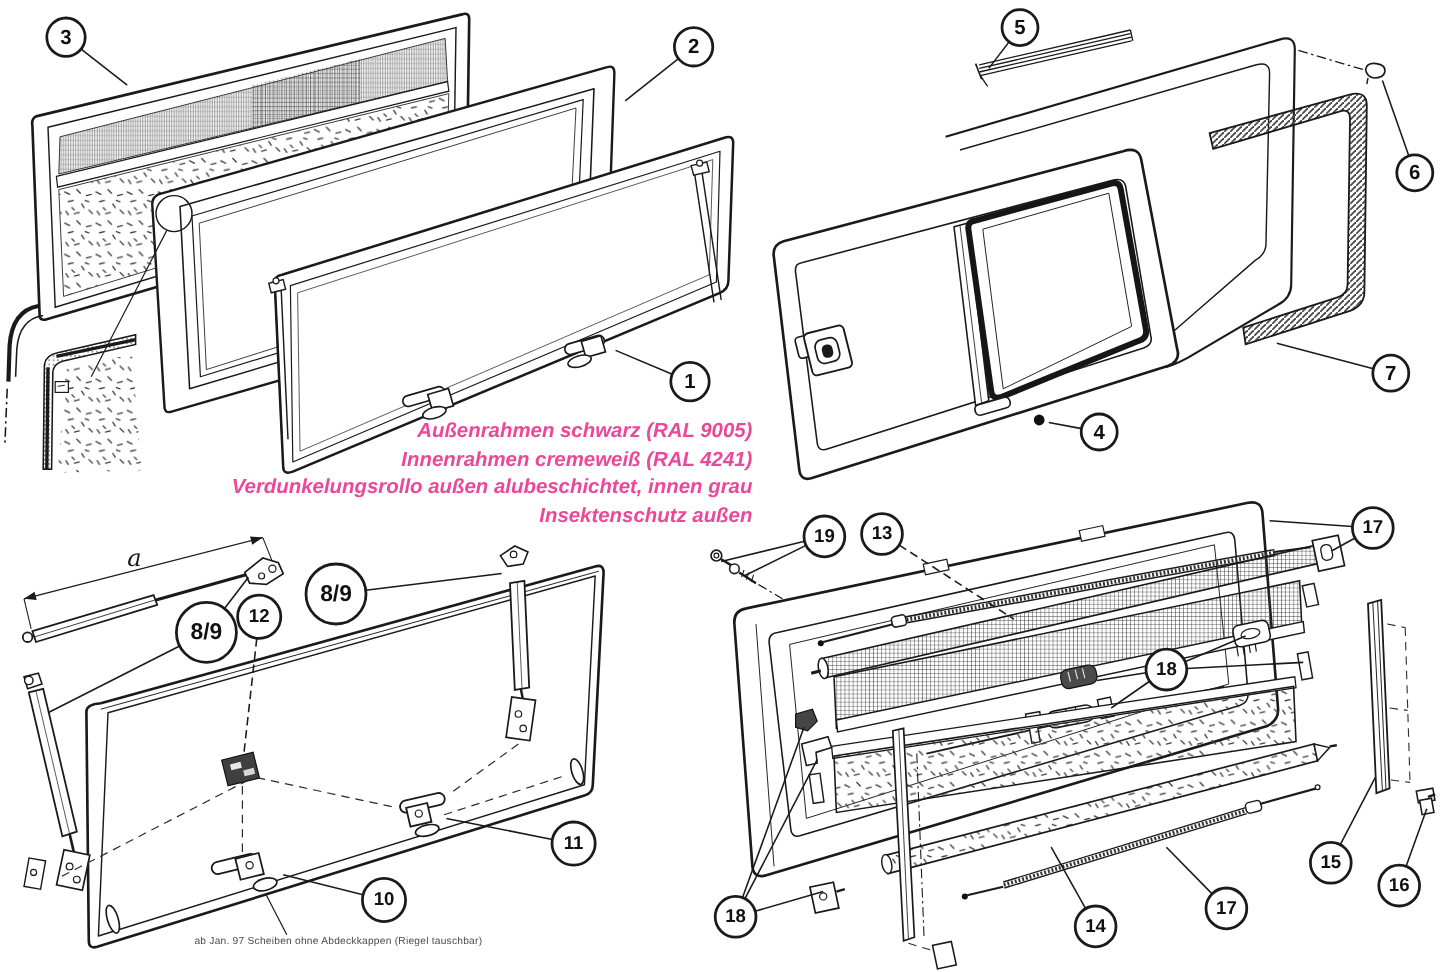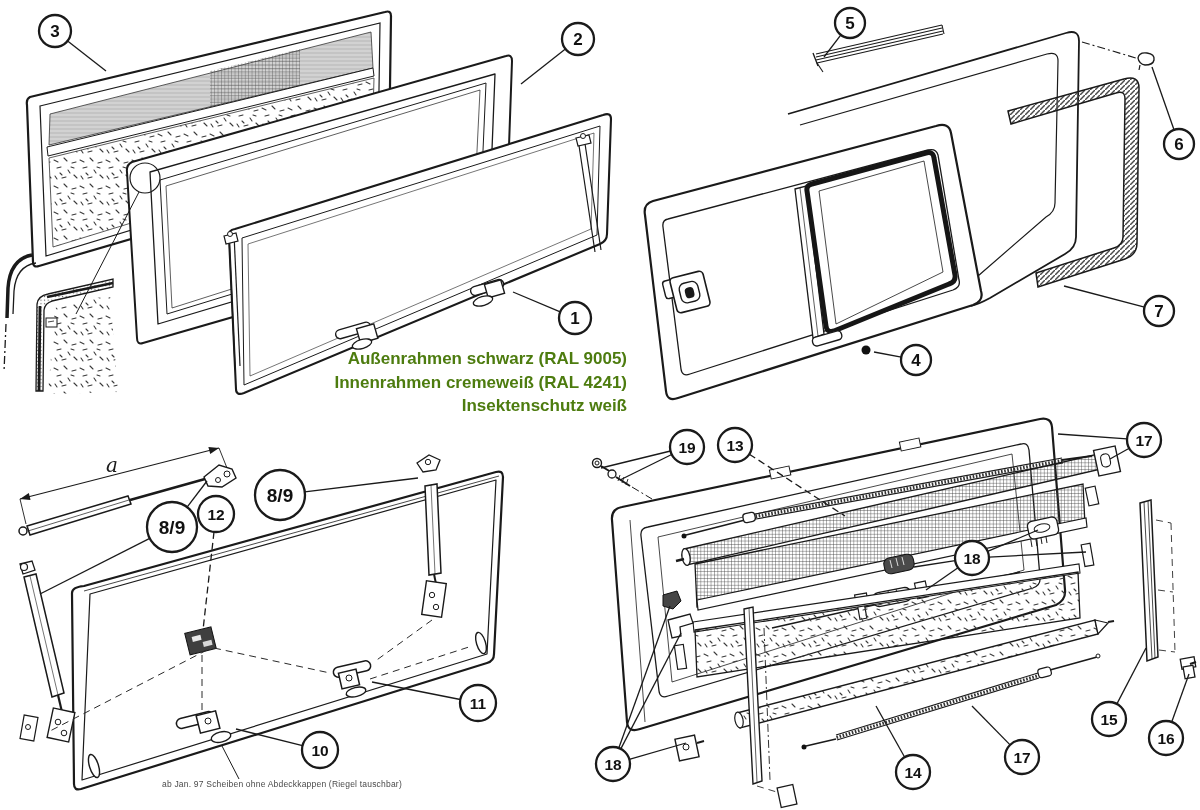--- a/index.html
+++ b/index.html
@@ -5,21 +5,21 @@
   html,body{margin:0;padding:0;background:#fff;}
   #stage{position:relative;width:1200px;height:810px;background:#fff;overflow:hidden;
          font-family:"Liberation Sans",sans-serif;}
   #diagram{position:absolute;left:0;top:0;}
   .leader{stroke:#1a1a1a;stroke-width:1.3;fill:none;}
   .dashedleader{stroke-dasharray:7 4;}
   .callout-circle{fill:#ffffff;stroke:#1a1a1a;stroke-width:2.3;}
   .callout-num{fill:#111;text-anchor:middle;font-family:"Liberation Sans",sans-serif;font-weight:bold;}
   .dim-label{font:italic 20px "DejaVu Serif",serif;fill:#1a1a1a;}
   .spec-block{position:absolute;top:347px;right:573px;text-align:right;width:560px;
-              font-weight:bold;font-size:17px;line-height:23.5px;color:#4d7c0f;}
+              font-weight:bold;font-size:17px;line-height:23.5px;color:#ec4899;font-style:italic;}
   .footnote{position:absolute;left:162px;top:779px;font-size:8.5px;color:#4a4a4a;letter-spacing:.2px;}
   .ln{stroke:#1a1a1a;fill:none;}
   .w{fill:#fff;stroke:#1a1a1a;}
   .dd{stroke:#1a1a1a;fill:none;stroke-dasharray:8 3 2 3;}
   .dsh{stroke:#2a2a2a;fill:none;stroke-dasharray:7 5;}
 </style>
 </head>
 <body>
 
 <div id="stage">
@@ -453,18 +453,19 @@
           <line x1="1171.7" y1="722.0" x2="1189" y2="674" class="leader"></line>
           <circle cx="1166" cy="738" r="17" class="callout-circle"></circle>
           <text x="1166" y="738" dominant-baseline="central" class="callout-num" font-size="15.5">16</text>
         </g>
       </g>
 </svg>
 
 <div class="spec-block">
   <div class="spec-line">Außenrahmen schwarz (RAL 9005)</div>
   <div class="spec-line">Innenrahmen cremeweiß (RAL 4241)</div>
-  <div class="spec-line">Insektenschutz weiß</div>
+  <div class="spec-line">Verdunkelungsrollo außen alubeschichtet, innen grau</div>
+  <div class="spec-line">Insektenschutz außen</div>
 </div>
 
 <div class="footnote">ab Jan. 97 Scheiben ohne Abdeckkappen (Riegel tauschbar)</div>
 
 </div>
 
 </body></html>

